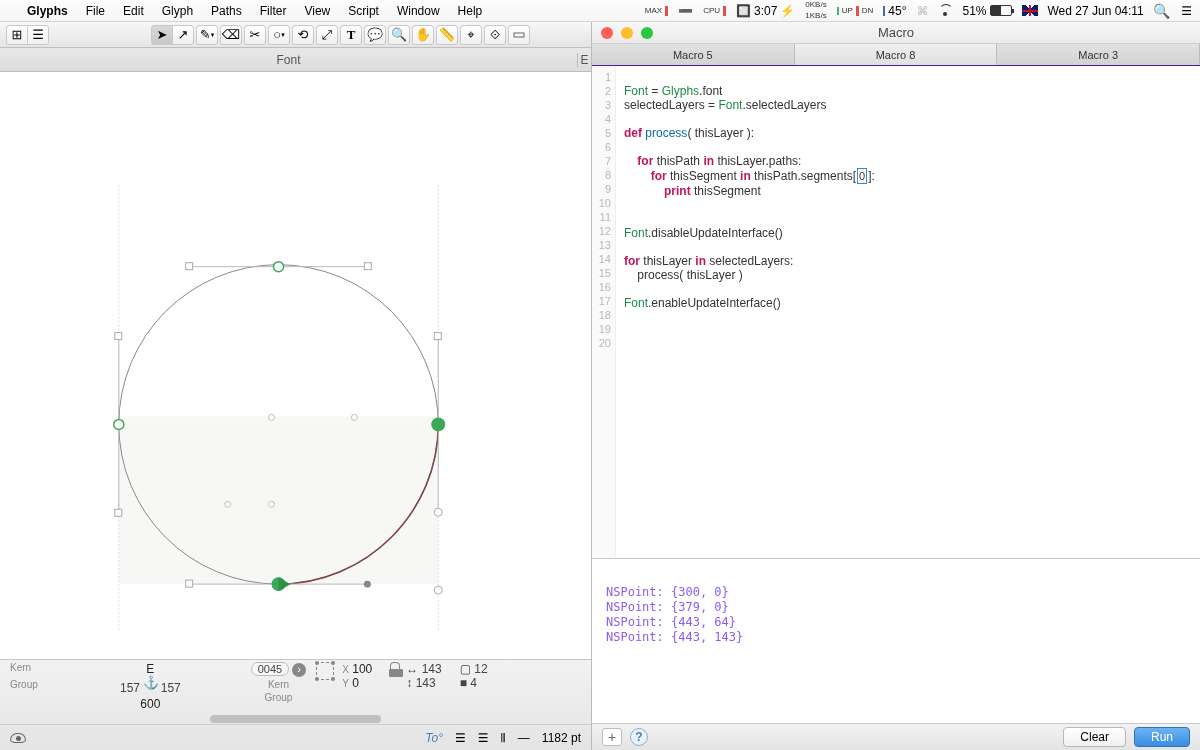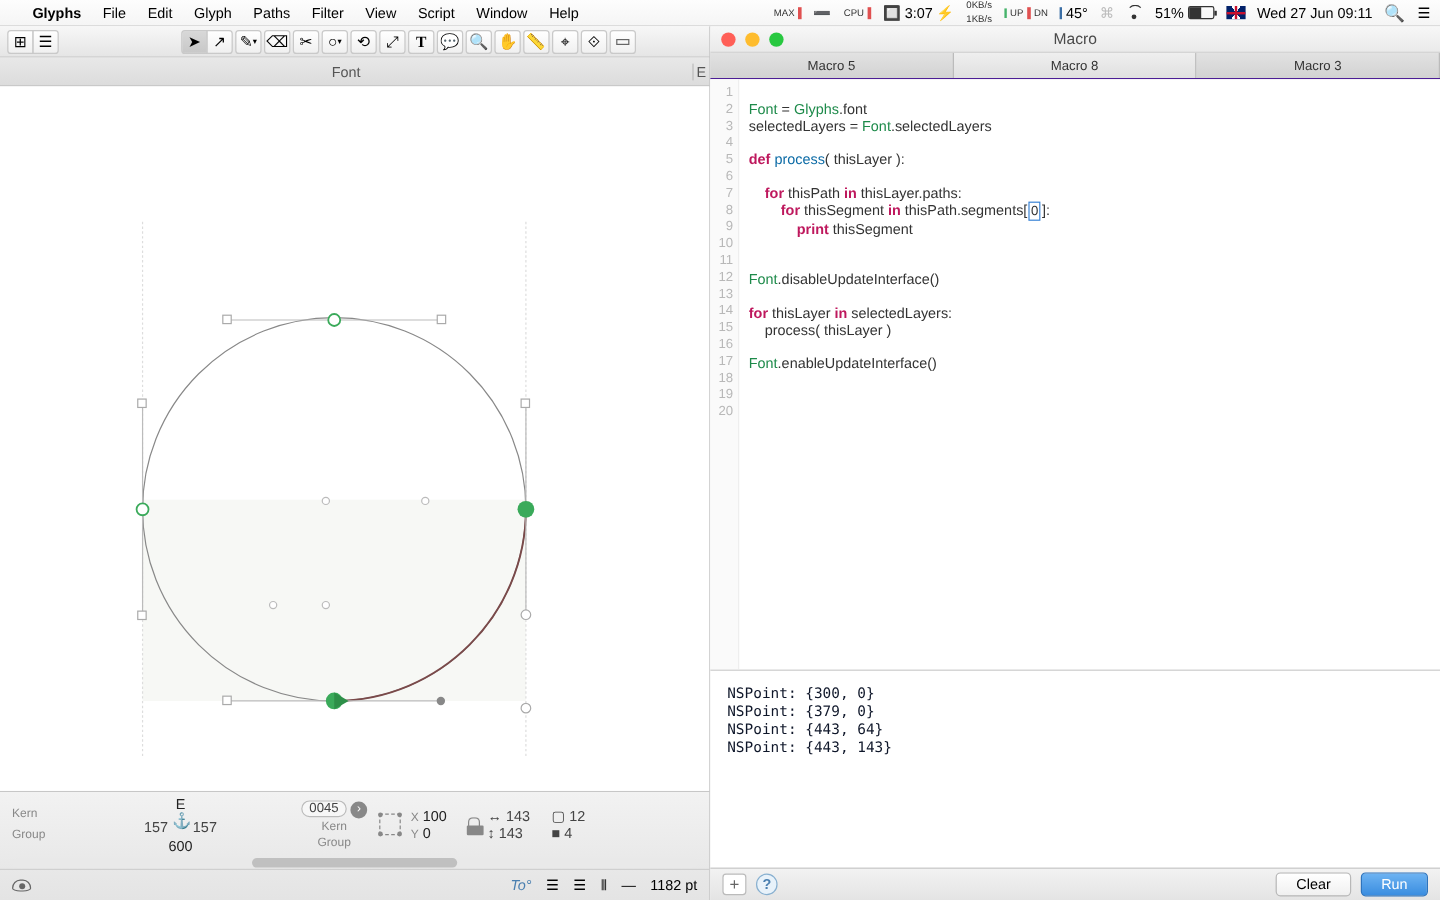--- a/index.html
+++ b/index.html
@@ -46,21 +46,21 @@
 .tb-seg .tb-btn{border-radius:0;margin-left:-1px}
 .tb-seg .tb-btn:first-child{border-radius:3px 0 0 3px;margin-left:0}
 .tb-seg .tb-btn:last-child{border-radius:0 3px 3px 0}
 
 .tabbar{height:24px;background:linear-gradient(#e8e8e8,#dcdcdc);border-bottom:1px solid #bdbdbd;display:flex;align-items:center;justify-content:center;font-size:12px;color:#555;font-weight:500}
 
 .canvas{flex:1;background:#fff;position:relative}
 .canvas svg{width:100%;height:100%}
 
 .bottom{background:linear-gradient(#f2f2f2,#e4e4e4);border-top:1px solid #c7c7c7}
-.info-row{display:flex;align-items:center;padding:2px 10px;font-size:11px;color:#444}
+.info-row{display:flex;padding:2px 10px;font-size:11px;color:#444}
 .info-row .col{display:flex;flex-direction:column;align-items:center;gap:2px}
 .info-row .val{font-size:12px;color:#222}
 .info-row .lbl{font-size:10px;color:#888}
 .pill{border:1px solid #bbb;border-radius:9px;padding:0 6px;background:#f7f7f7;font-size:11px}
 .arrow{width:14px;height:14px;background:#888;border-radius:50%;color:#fff;display:inline-flex;align-items:center;justify-content:center;font-size:10px;margin-left:3px}
 
 .status-row{height:26px;display:flex;align-items:center;padding:0 10px;gap:12px;border-top:1px solid #cfcfcf}
 .scrollbar{height:8px;background:#e9e9e9;border-radius:4px;position:relative;margin:1px 10px}
 .scrollbar i{position:absolute;left:35%;width:30%;height:100%;background:#c0c0c0;border-radius:4px}
 
@@ -69,21 +69,21 @@
 .macro-tab.active{background:linear-gradient(#efefef,#e0e0e0)}
 
 .editor{flex:1;background:#fff;display:flex;font-family:Menlo,monospace;font-size:12px;overflow:hidden}
 .gutter{width:24px;background:#fafafa;border-right:1px solid #eee;color:#b8b8b8;text-align:right;padding:4px 4px 0 0;font-size:11px;line-height:14px}
 .code{padding:4px 8px;line-height:14px;white-space:pre;color:#333}
 .kw{color:#be185d;font-weight:600}
 .nm{color:#1d8a4a}
 .builtin{color:#0a6aa5}
 .cursor-box{display:inline-block;border:1px solid #3a84d6;padding:0 1px;margin:0 1px;font-size:11px}
 
-.output{height:165px;background:#fff;border-top:1px solid #ccc;padding:12px 14px;font-family:Menlo,monospace;font-size:12px;line-height:15px;white-space:pre;color:#0f172a}
+.output{height:165px;background:#fff;border-top:1px solid #ccc;padding:26px 14px;font-family:Menlo,monospace;font-size:12px;line-height:15px;white-space:pre;color:#8b5cf6}
 
 .footer{height:27px;background:linear-gradient(#f2f2f2,#e4e4e4);border-top:1px solid #c8c8c8;display:flex;align-items:center;padding:0 10px;gap:8px}
 .footer .sq{width:20px;height:18px;border:1px solid #bbb;border-radius:3px;background:#fff;display:flex;align-items:center;justify-content:center;font-size:14px;color:#666}
 .footer .circ{width:18px;height:18px;border:1px solid #88b0d0;border-radius:50%;background:#e8f2fa;color:#4a7fb0;display:flex;align-items:center;justify-content:center;font-size:12px;font-weight:bold}
 .footer .spacer{flex:1}
 .footer button{height:20px;padding:0 16px;border:1px solid #b8b8b8;border-radius:4px;background:linear-gradient(#fff,#f0f0f0);font-size:12px}
 .footer button.primary{background:linear-gradient(#6db3f2,#3a8de0);color:#fff;border-color:#2e74bd}
 
 .eye{width:16px;height:10px;border:1.5px solid #666;border-radius:60% 60% 60% 60%/100% 100% 40% 40%;position:relative;display:inline-block}
 .eye:after{content:"";position:absolute;left:5px;top:2px;width:5px;height:5px;border-radius:50%;background:#666}
@@ -141,21 +141,21 @@
       </span>
     <span style="color:#bcbcbc">⌘</span>
     <span class="wifi"></span>
     <span>
         <span>51%</span> 
         <span class="battery">
           <i></i>
         </span>
       </span>
     <span class="flag"></span>
-    <span>Wed 27 Jun  09:11</span>
+    <span>Wed 27 Jun  04:11</span>
     <span style="font-size:14px">🔍</span>
     <span>☰</span>
   </div>
 </div>
 
 <div class="container">
 
 <div class="left">
 
   <div class="toolbar">

